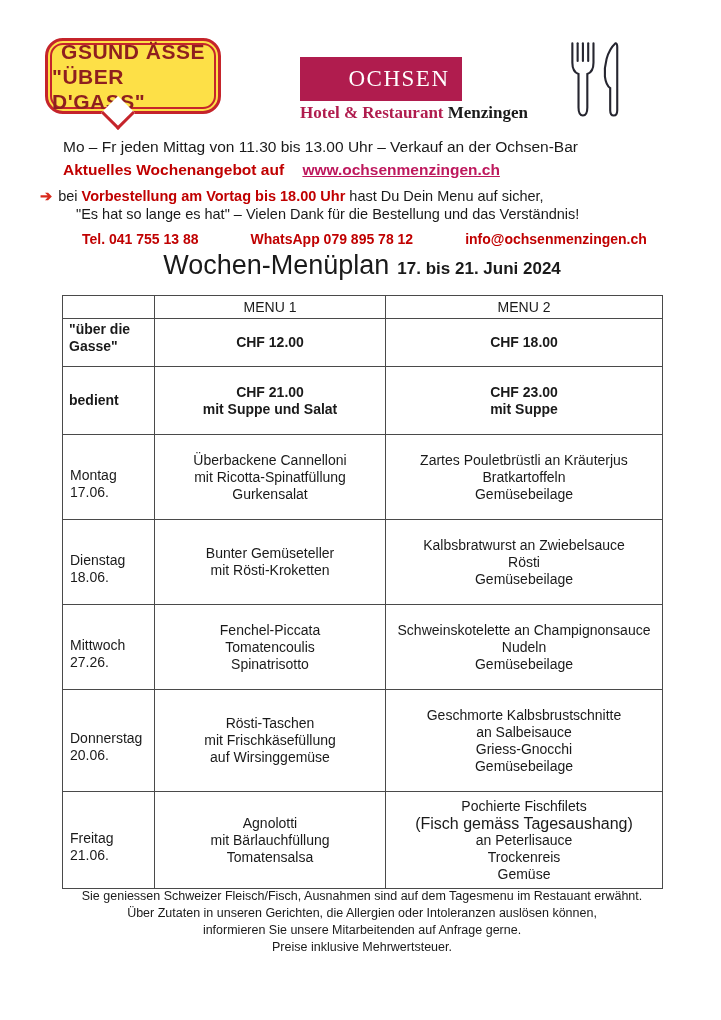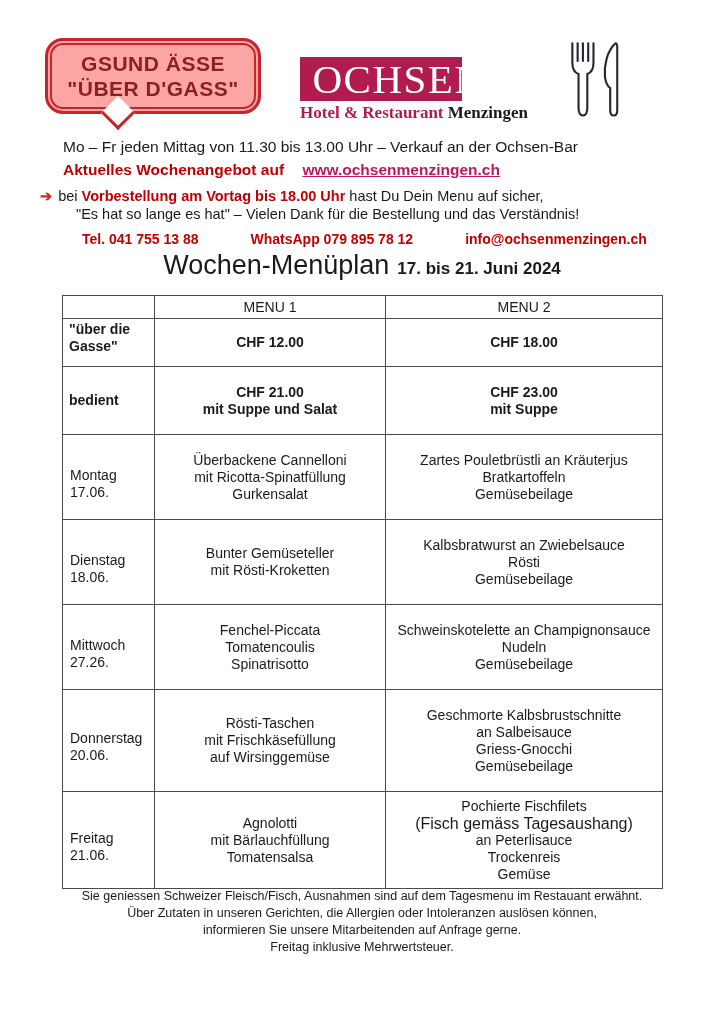--- a/index.html
+++ b/index.html
@@ -1,31 +1,31 @@
 <!DOCTYPE html>
 <html lang="de"><head>
 <meta charset="utf-8">
 <style>
   * { margin:0; padding:0; box-sizing:border-box; }
   html,body { background:#ffffff; }
   body { font-family:"Liberation Sans", sans-serif; color:#1a1a1a; }
   .page { position:relative; width:721px; height:1020px; background:#ffffff; overflow:hidden; margin:0 auto; }
 
   
-  .badge { position:absolute; left:45px; top:38px; width:216px; height:76px;
-           border:3px solid #c5242b; border-radius:18px; background:#fca5a5; }
+  .badge { position:absolute; left:45px; top:38px; width:176px; height:76px;
+           border:3px solid #c5242b; border-radius:18px; background:#fde047; }
   .badge-inner { position:absolute; inset:2px; border:2px solid #c5242b; border-radius:13px;
                  display:flex; flex-direction:column; align-items:center; justify-content:center; }
   .badge-inner div { font-size:21px; font-weight:bold; color:#8e1f1f; line-height:25px; letter-spacing:.5px; }
   .badge-tail { position:absolute; left:58px; bottom:-14px; width:24px; height:24px; background:#fff;
                 border-right:3px solid #c5242b; border-bottom:3px solid #c5242b; transform:rotate(45deg); z-index:2; }
 
   .brand { position:absolute; left:300px; top:57px; width:162px; text-align:center; }
   .brand-block { width:162px; height:44px; background:#b01c4e; color:#ffffff;
-                 font-family:"Liberation Serif", serif; font-size:41px; letter-spacing:1.5px;
+                 font-family:"Liberation Serif", serif; font-size:23px; letter-spacing:1.5px;
                  display:flex; align-items:center; justify-content:center;padding-left:36px; }
   .brand-sub { margin-top:2px; font-family:"Liberation Serif", serif; font-size:17px; font-weight:bold; white-space:nowrap; }
   .brand-sub .sub-red { color:#b01c4e; }
   .brand-sub .sub-black { color:#1a1a1a; }
 
   .cutlery { position:absolute; left:553px; top:36px; }
 
   
   .hours-line   { position:absolute; left:63px; top:138px; font-size:15.5px; }
   .offer-line   { position:absolute; left:63px; top:161px; font-size:15.5px; font-weight:bold; }
@@ -235,16 +235,16 @@
             <div>Gemüse</div>
           </td>
       </tr>
     </tbody>
   </table>
 
   <div class="footer-note">
       <div>Sie geniessen Schweizer Fleisch/Fisch, Ausnahmen sind auf dem Tagesmenu im Restauant erwähnt.</div>
       <div>Über Zutaten in unseren Gerichten, die Allergien oder Intoleranzen auslösen können,</div>
       <div>informieren Sie unsere Mitarbeitenden auf Anfrage gerne.</div>
-      <div>Freitag inklusive Mehrwertsteuer.</div>
+      <div>Preise inklusive Mehrwertsteuer.</div>
     </div>
 
 </div>
 
 </body></html>

